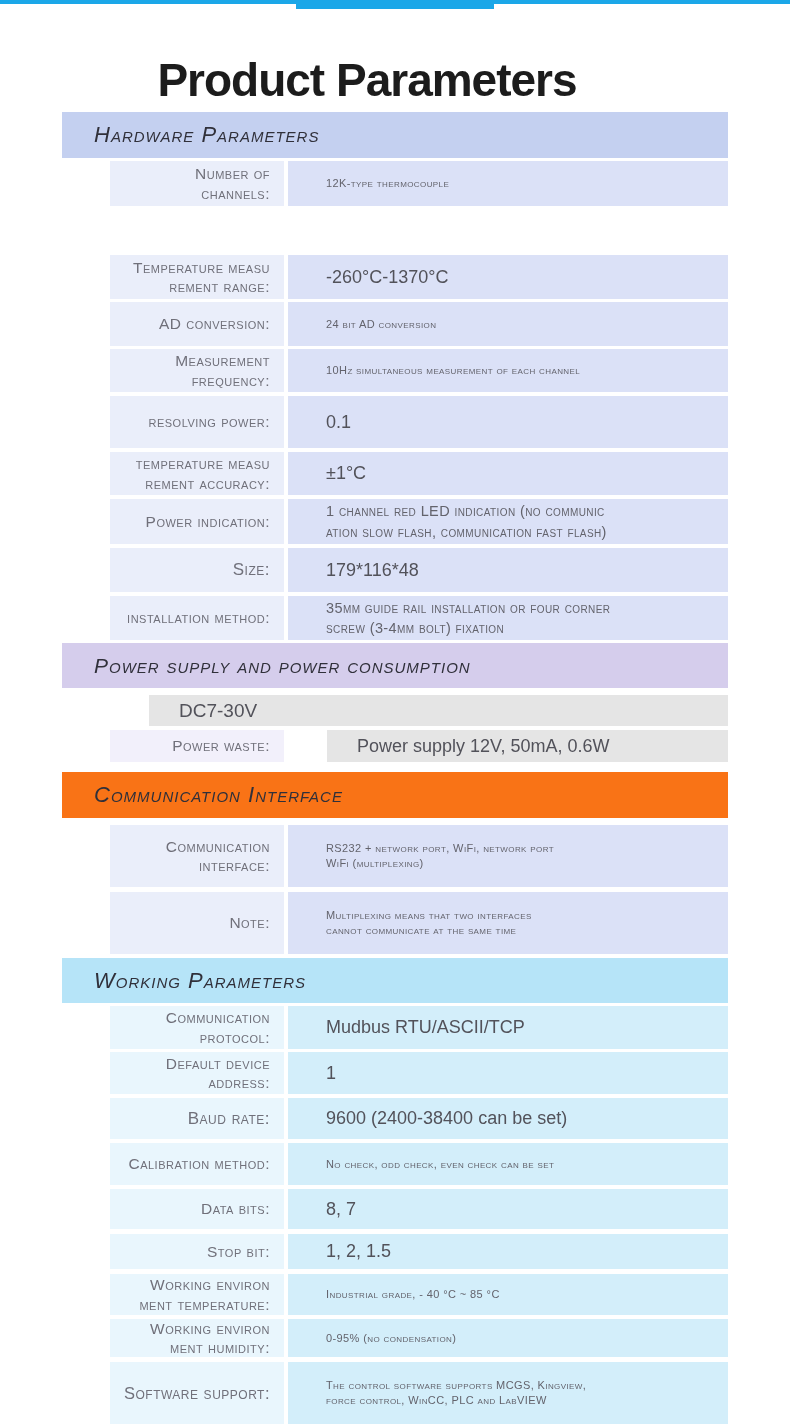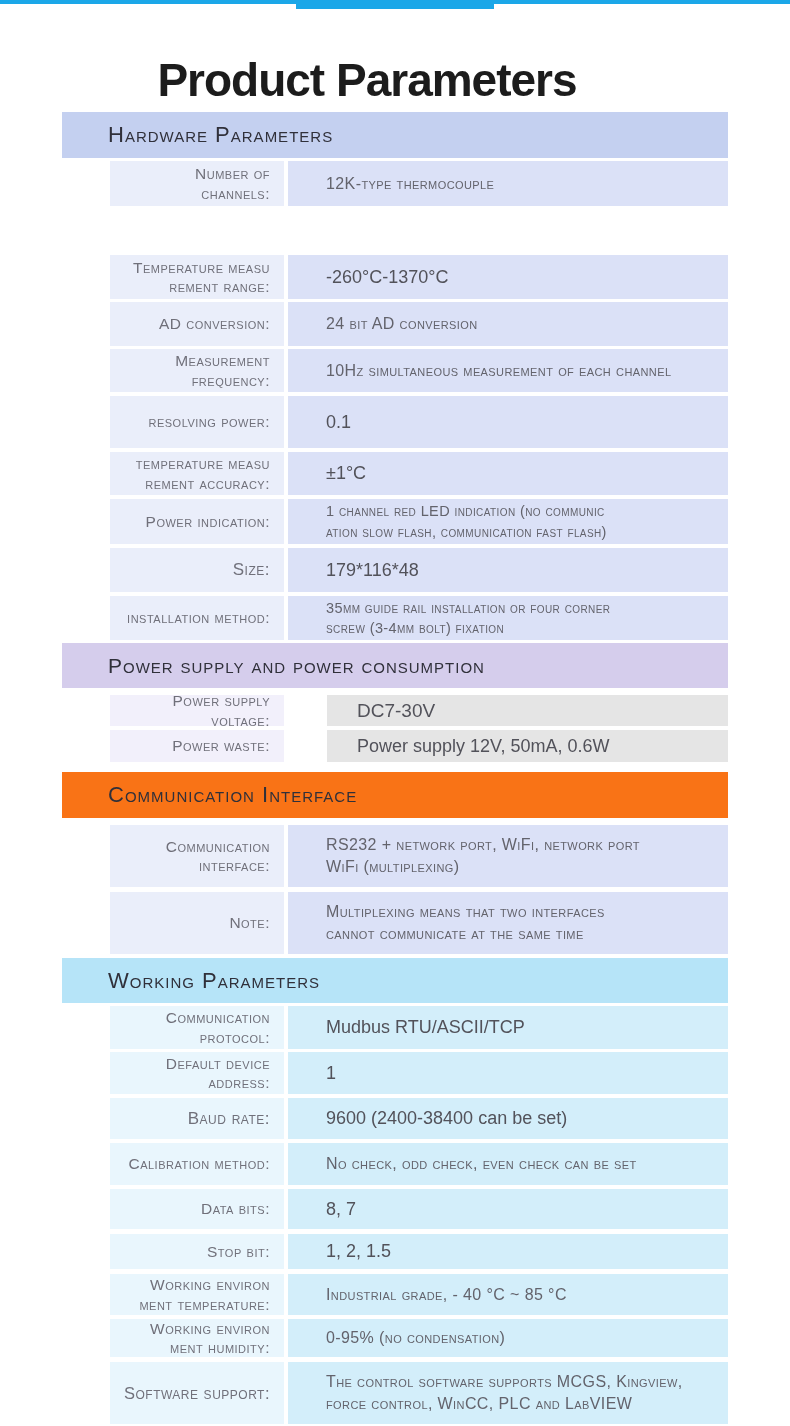--- a/index.html
+++ b/index.html
@@ -8,39 +8,39 @@
     font-family:"Liberation Sans", sans-serif;
   }
   .topbar{position:absolute;top:0;left:0;width:790px;height:4px;background:#1BA7E8;}
   .topbar-center{position:absolute;top:0;left:296px;width:198px;height:9px;background:#1BA7E8;}
   .title{
     position:absolute;top:22px;left:0;width:734px;text-align:center;
     font-size:46px;font-weight:bold;letter-spacing:-1px;color:#1c1c1c;
   }
   .spec-table{position:absolute;top:112px;left:62px;width:666px;}
   .sec-header{
-    height:46px;display:flex;align-items:center;padding-left:46px;box-sizing:border-box;
-    font-variant:small-caps;font-size:22px;letter-spacing:1px;color:#30303a;
+    height:46px;display:flex;align-items:center;padding-left:32px;box-sizing:border-box;
+    font-variant:small-caps;font-size:22px;letter-spacing:1px;color:#30303a;font-style:italic;
   }
   .hdr-hw{background:#C4D0F0;margin-bottom:3px;}
   .hdr-pw{background:#D5CDEC;height:45px;margin-bottom:7px;font-size:21px;}
   .hdr-ci{background:#f97316;margin-bottom:7px;}
   .hdr-wk{background:#B6E4F8;height:45px;margin-bottom:3px;}
   .row{display:flex;margin-bottom:4px;padding-left:48px;}
   .label{
     width:174px;margin-right:4px;box-sizing:border-box;padding-right:14px;
     display:flex;align-items:center;justify-content:flex-end;text-align:right;
     font-variant:small-caps;font-size:15.5px;letter-spacing:0.5px;line-height:1.25;
     color:#70707a;white-space:pre-line;
   }
   .value{
     flex:1;box-sizing:border-box;padding-left:38px;
     display:flex;align-items:center;white-space:pre-line;
   }
-  .value.caps{font-variant:small-caps;font-size:16px;letter-spacing:0.4px;line-height:1.35;color:#63636c;}
+  .value.caps{font-variant:small-caps;font-size:11px;letter-spacing:0.4px;line-height:1.35;color:#63636c;}
   .value.caps.sm{font-size:14.5px;line-height:1.4;}
   .value.plain{font-size:18px;color:#52525a;}
   .hw .label,.ci .label{background:#EAEEFA;}
   .hw .value,.ci .value{background:#DBE1F7;}
   .pw .label{background:#F2F0FB;}
   .pw .value{background:#e5e5e5;margin-left:39px;}
   .wk .label{background:#E9F6FD;}
   .wk .value{background:#D3EEFA;}
 </style>
 </head>
@@ -102,21 +102,20 @@
 
   <div class="row hw" style="height:44px;margin-bottom:3px">
     <div class="label">installation method:</div>
     <div class="value caps sm">35mm guide rail installation or four corner
 screw (3-4mm bolt) fixation</div>
   </div>
 
   <div class="sec-header hdr-pw">Power supply and power consumption</div>
 
   <div class="row pw" style="height:31px">
-    <div class="label">Power supply voltage:</div>
     <div class="value plain" style="padding-left:30px;font-size:19px">DC7-30V</div>
   </div>
 
   <div class="row pw" style="height:32px;margin-bottom:10px">
     <div class="label">Power waste:</div>
     <div class="value plain" style="padding-left:30px">Power supply 12V, 50mA, 0.6W</div>
   </div>
 
   <div class="sec-header hdr-ci">Communication Interface</div>
 

